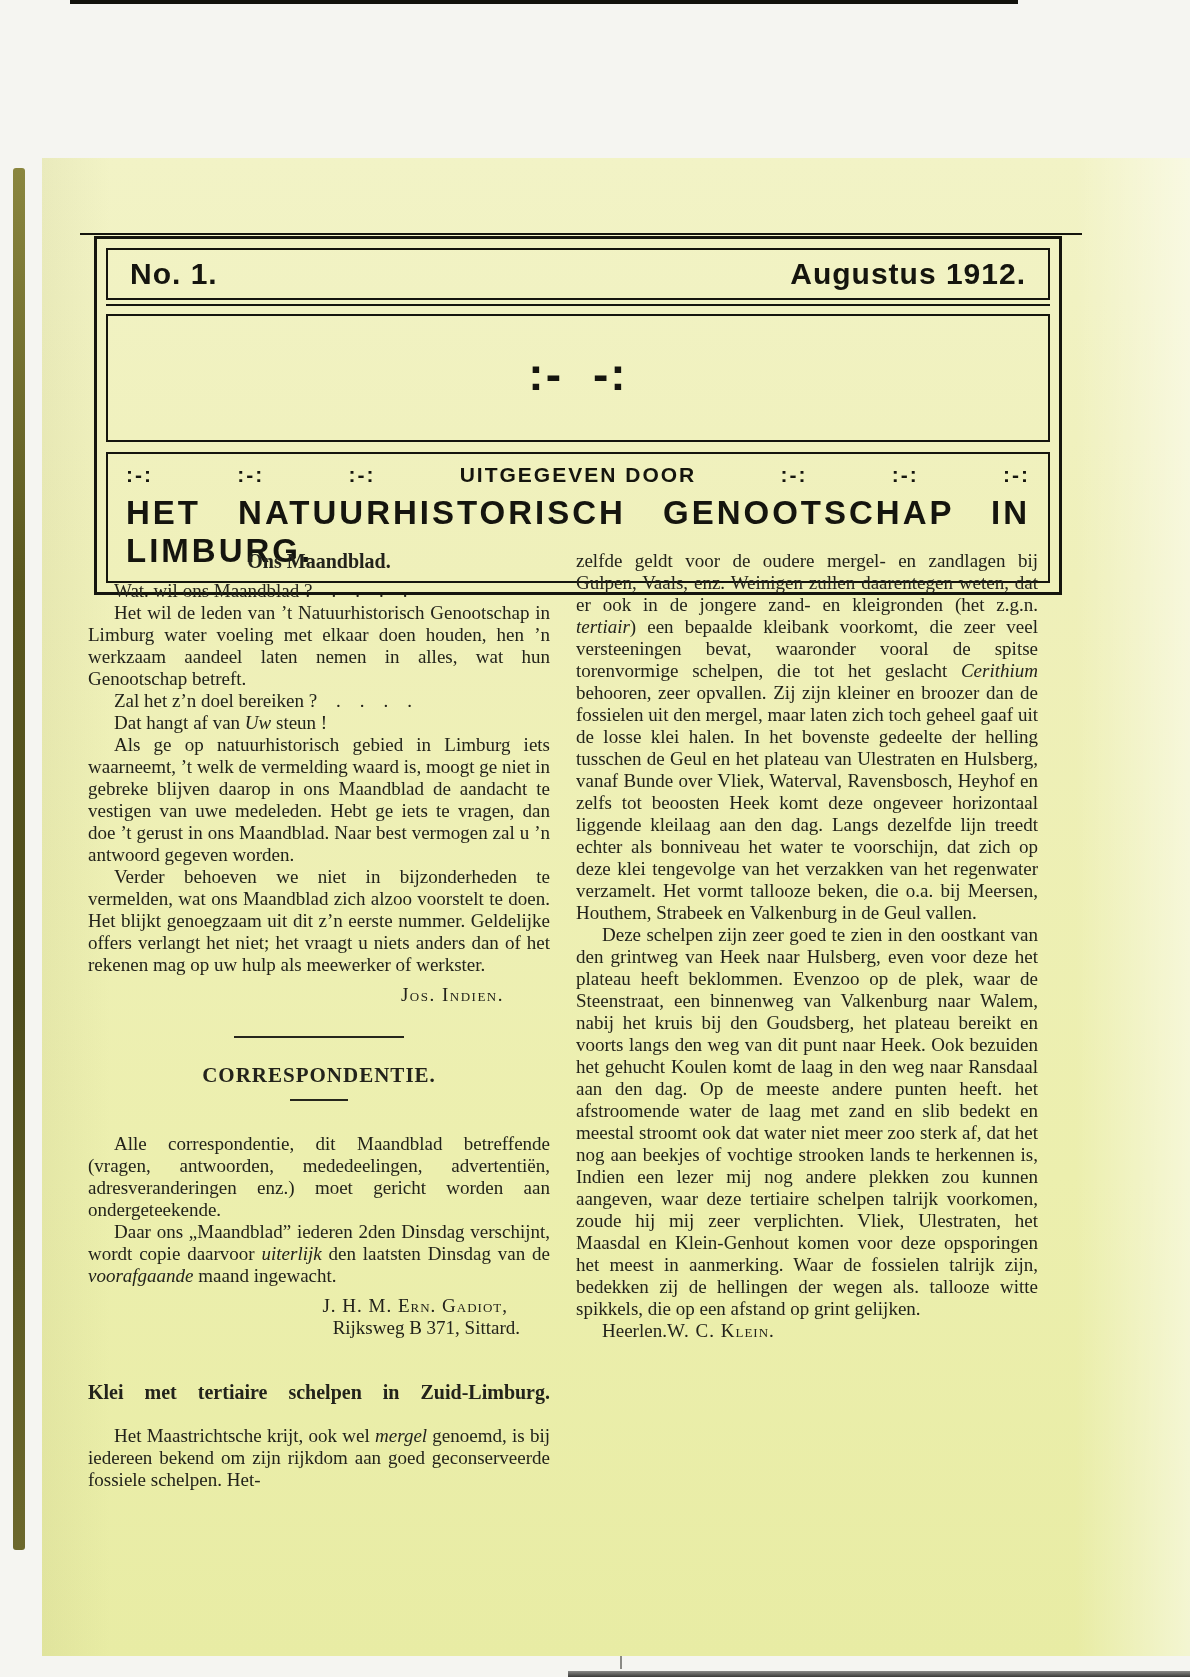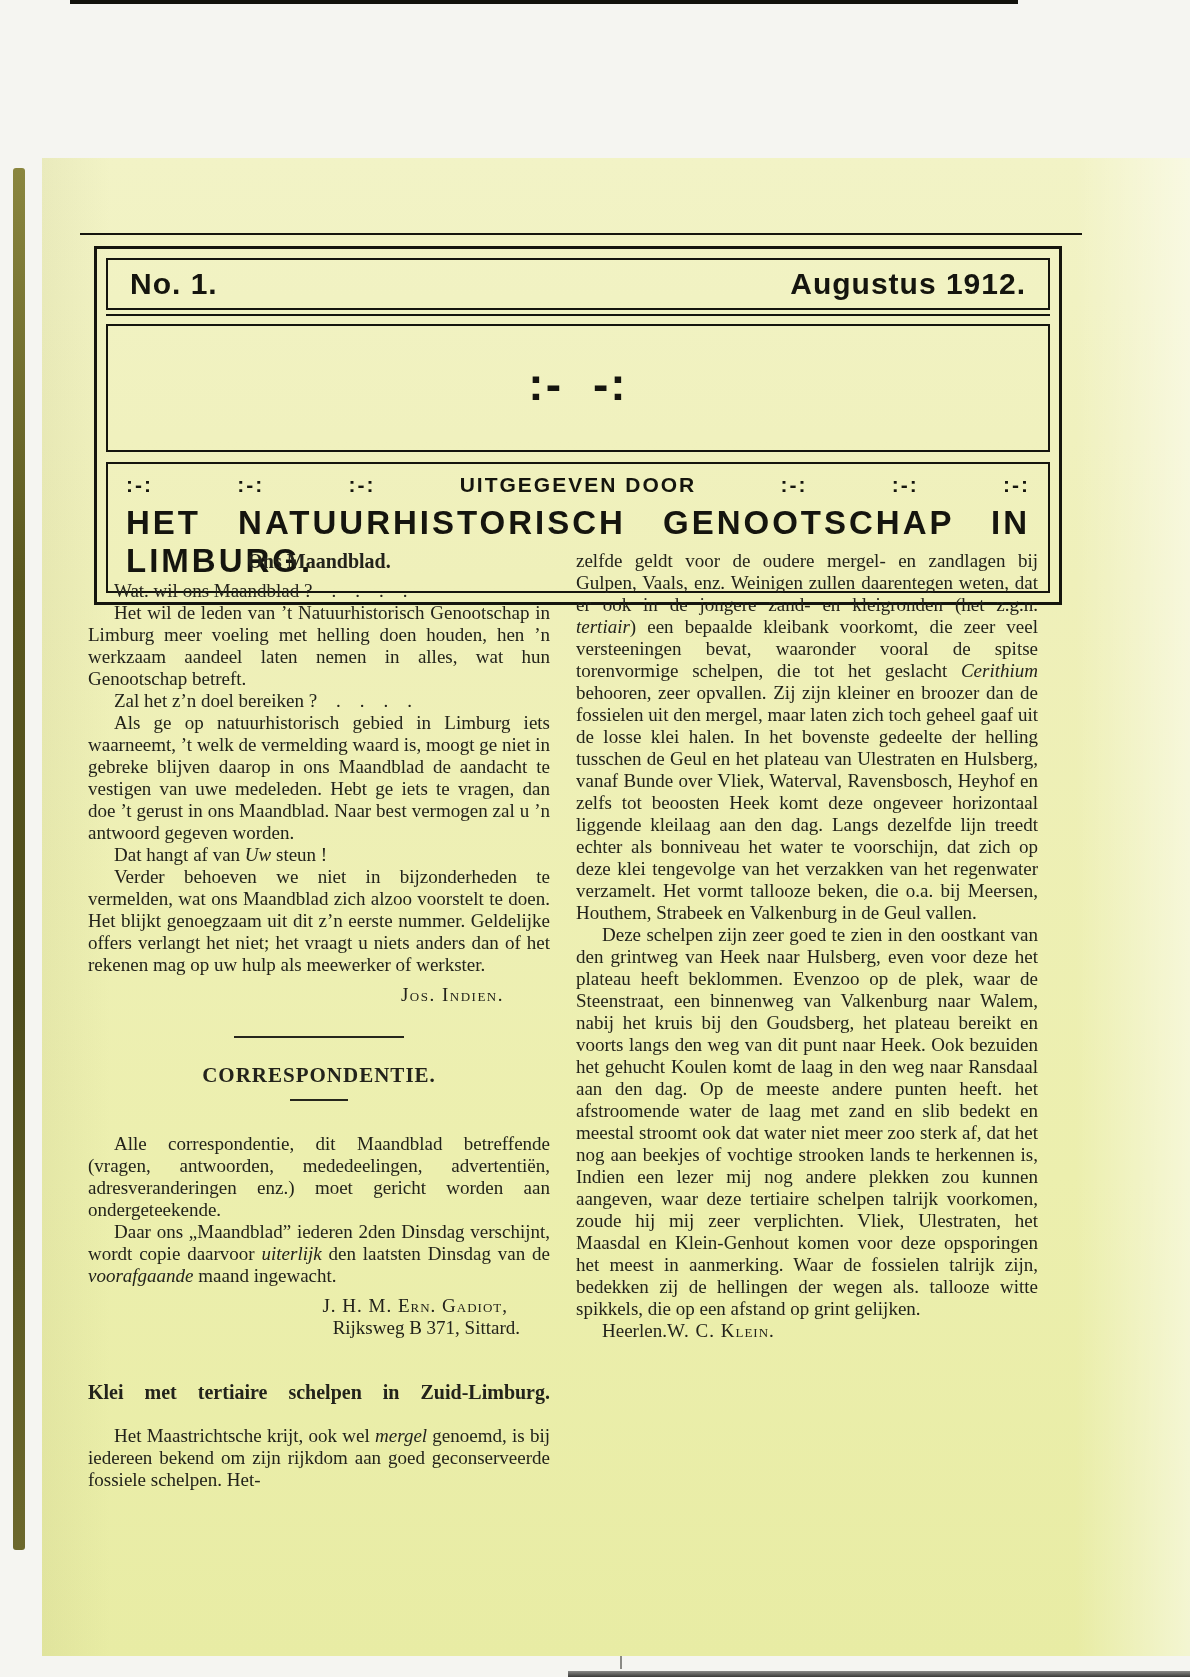--- a/index.html
+++ b/index.html
@@ -12,21 +12,21 @@
   .paper::after{content:"";position:absolute;inset:0;
          background:linear-gradient(90deg,rgba(120,120,60,0.07) 0%,rgba(0,0,0,0) 6%,rgba(0,0,0,0) 90%,rgba(255,255,255,0.5) 100%);}
   .spine{position:absolute;left:13px;top:168px;width:12px;height:1382px;border-radius:3px;
          background:linear-gradient(180deg,#8a863f 0%,#5a571f 30%,#4e4c1c 60%,#6c682c 100%);}
   .bottom-rule{position:absolute;left:568px;top:1671px;width:622px;height:6px;
          background:linear-gradient(180deg,#8a8a88,#3a3a38);}
   .bottom-tick{position:absolute;left:620px;top:1656px;width:2px;height:13px;background:#8a8a85;}
 
   
   .masthead-topline{position:absolute;left:80px;top:233px;width:1002px;height:2px;background:#15150e;}
-  .frame{position:absolute;left:94px;top:246px;width:968px;box-sizing:border-box;
+  .frame{position:absolute;left:94px;top:236px;width:968px;box-sizing:border-box;
          border:3px solid #15150e;padding:9px;font-family:"Liberation Sans",sans-serif;color:#15150e;}
   .mbox{border:2px solid #15150e;box-sizing:border-box;}
   .box-issue{height:52px;display:flex;justify-content:space-between;align-items:center;
          padding:0 22px;font-weight:bold;font-size:30px;letter-spacing:1px;}
   .dbl-line{height:2px;background:#15150e;margin:4px 0 8px;}
   .box-title{height:128px;display:flex;justify-content:center;align-items:center;gap:30px;margin-bottom:10px;}
   .title-orn{font-weight:900;font-size:46px;letter-spacing:2px;transform:translateY(-4px);}
   .mast-title{font-weight:bold;font-size:84px;letter-spacing:6px;text-shadow:0 0 1px #15150e;}
   .box-pub{padding:9px 18px 11px;font-weight:bold;}
   .pub-line1{display:flex;justify-content:space-between;align-items:center;font-size:21px;letter-spacing:2px;}
@@ -83,24 +83,24 @@
       </div>
       <div class="pub-line2">HET NATUURHISTORISCH GENOOTSCHAP IN LIMBURG.</div>
     </div>
   </div>
 
   <div class="columns">
 
     <div class="col">
       <h3 class="h-center">Ons Maandblad.</h3>
       <p><span>Wat. wil ons Maandblad ?&nbsp;&nbsp;&nbsp;&nbsp;.&nbsp;&nbsp;&nbsp;&nbsp;.&nbsp;&nbsp;&nbsp;&nbsp;.&nbsp;&nbsp;&nbsp;&nbsp;.</span></p>
-      <p><span>Het wil de leden van ’t Natuurhistorisch Genootschap in Limburg meer voeling met helling doen houden, hen ’n werkzaam aandeel laten nemen in alles, wat hun Genootschap betreft.</span></p>
+      <p><span>Het wil de leden van ’t Natuurhistorisch Genootschap in Limburg water voeling met elkaar doen houden, hen ’n werkzaam aandeel laten nemen in alles, wat hun Genootschap betreft.</span></p>
       <p><span>Zal het z’n doel bereiken ?&nbsp;&nbsp;&nbsp;&nbsp;.&nbsp;&nbsp;&nbsp;&nbsp;.&nbsp;&nbsp;&nbsp;&nbsp;.&nbsp;&nbsp;&nbsp;&nbsp;.</span></p>
+      <p><span>Dat hangt af van </span><i>Uw</i><span> steun !</span></p>
       <p><span>Als ge op natuurhistorisch gebied in Limburg iets waarneemt, ’t welk de vermelding waard is, moogt ge niet in gebreke blijven daarop in ons Maandblad de aandacht te vestigen van uwe medeleden. Hebt ge iets te vragen, dan doe ’t gerust in ons Maandblad. Naar best vermogen zal u ’n antwoord gegeven worden.</span></p>
-      <p><span>Dat hangt af van </span><i>Uw</i><span> steun !</span></p>
       <p><span>Verder behoeven we niet in bijzonderheden te vermelden, wat ons Maandblad zich alzoo voorstelt te doen. Het blijkt genoegzaam uit dit z’n eerste nummer. Geldelijke offers verlangt het niet; het vraagt u niets anders dan of het rekenen mag op uw hulp als meewerker of werkster.</span></p>
       <div class="sig">Jos. Indien.</div>
 
       <div class="divider div-wide"></div>
 
       <h3 class="h-corr">CORRESPONDENTIE.</h3>
       <div class="divider div-small"></div>
       <p><span>Alle correspondentie, dit Maandblad betreffende (vragen, antwoorden, mededeelingen, advertentiën, adresveranderingen enz.) moet gericht worden aan ondergeteekende.</span></p>
       <p><span>Daar ons „Maandblad” iederen 2den Dinsdag verschijnt, wordt copie daarvoor </span><i>uiterlijk</i><span> den laatsten Dinsdag van de </span><i>voorafgaande</i><span> maand ingewacht.</span></p>
       <div class="sig-block">

